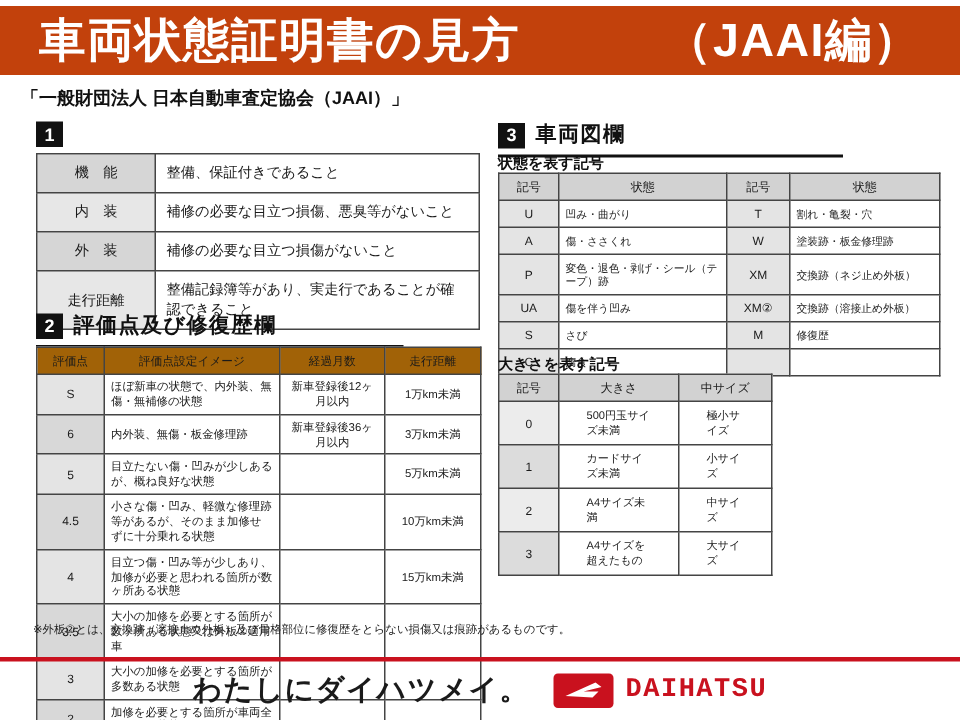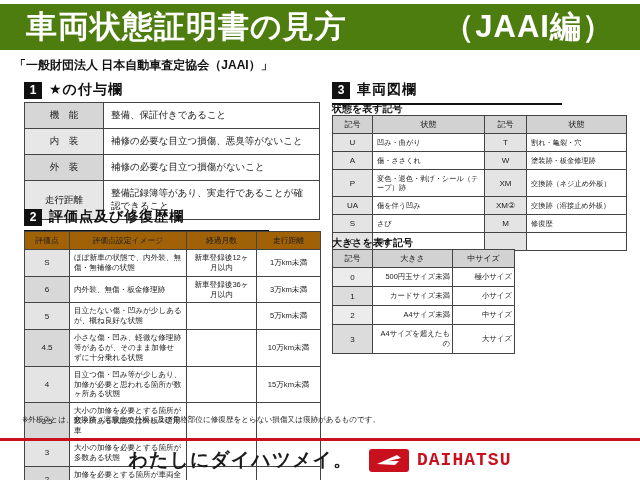--- a/index.html
+++ b/index.html
@@ -1,20 +1,20 @@
 <!DOCTYPE html>
 <html><head>
 <meta charset="utf-8">
 <style>
   html,body{margin:0;padding:0;}
   body{width:640px;height:480px;background:#ffffff;font-family:"Liberation Sans","DejaVu Sans",sans-serif;color:#1a1a1a;}
   .page{position:relative;width:640px;height:480px;overflow:hidden;background:#fff;}
 
   
-  .banner{position:absolute;left:0;top:4px;width:640px;height:46px;background:#4d7c0f;color:#fff;
+  .banner{position:absolute;left:0;top:4px;width:640px;height:46px;background:#c2410c;color:#fff;
     display:flex;align-items:center;padding:0 26px;box-sizing:border-box;}
   .banner .title{font-size:31px;font-weight:bold;letter-spacing:1px;}
   .banner .edition{font-size:31px;font-weight:bold;margin-left:auto;letter-spacing:1px;}
 
   .subtitle{position:absolute;left:14px;top:57px;font-size:12px;font-weight:bold;color:#111;}
 
   
   .sec-head{position:absolute;display:flex;align-items:center;gap:7px;border-bottom:2.5px solid #111;padding-bottom:4px;}
   .sec-num{display:inline-flex;align-items:center;justify-content:center;width:18px;height:17px;background:#111;color:#fff;
     font-size:12px;font-weight:bold;}
@@ -45,21 +45,21 @@
   .t3 col.k{width:40px;}.t3 col.v1{width:112px;}.t3 col.k2{width:42px;}.t3 col.v2{width:100px;}
   .t3 thead th{background:#d2d2d2;font-size:8px;font-weight:normal;text-align:center;padding:3px 1px;}
   .t3 tbody th{background:#e4e4e4;font-size:8px;font-weight:normal;text-align:center;padding:4px 1px;}
   .t3 td{font-size:7.2px;text-align:left;padding:4px 4px;line-height:1.25;}
 
   .t4{position:absolute;left:332px;top:249px;width:182px;table-layout:fixed;}
   .t4 col.k{width:40px;}.t4 col.s{width:80px;}.t4 col.i{width:62px;}
   .t4 thead th{background:#d2d2d2;font-size:8px;font-weight:normal;text-align:center;padding:3px 1px;}
   .t4 tbody th{background:#ececec;font-size:8px;font-weight:normal;text-align:center;padding:4px 1px;}
   .t4 tbody tr:nth-child(even) th{background:#dcdcdc;}
-  .t4 td{font-size:7.4px;text-align:right;padding:4px 2px;}
+  .t4 td{font-size:7.4px;text-align:left;padding:4px 18px;}
 
   .notes{position:absolute;left:22px;top:415px;font-size:7.6px;line-height:1.35;color:#222;}
 
   .redline{position:absolute;left:0;top:438px;width:640px;height:3px;background:#c9111e;}
 
   .footer{position:absolute;left:0;top:447px;width:640px;display:flex;align-items:center;justify-content:center;gap:16px;font-family:Liberation Mono, monospace;}
   .slogan{font-size:19px;font-weight:bold;color:#1a1a1a;letter-spacing:1px;}
   .logo{display:flex;align-items:center;gap:8px;}
   .logo-mark{width:40px;height:23px;background:#c9111e;border-radius:3px;display:flex;align-items:center;justify-content:center;}
   .brand{font-size:18px;font-weight:bold;color:#c9111e;letter-spacing:1px;}
@@ -71,21 +71,20 @@
 
   <div class="banner">
     <span class="title">車両状態証明書の見方</span>
     <span class="edition">（JAAI編）</span>
   </div>
 
   <div class="subtitle">「一般財団法人 日本自動車査定協会（JAAI）」</div>
 
   <div class="sec-head" style="left:24px;top:81px;width:245px;">
     <span class="sec-num">1</span>
-    <span class="sec-title">★の付与欄</span>
   </div>
 
   <table class="t1">
     <tbody>
       <tr>
         <th>機　能</th>
         <td>整備、保証付きであること</td>
       </tr>
       <tr>
         <th>内　装</th>

